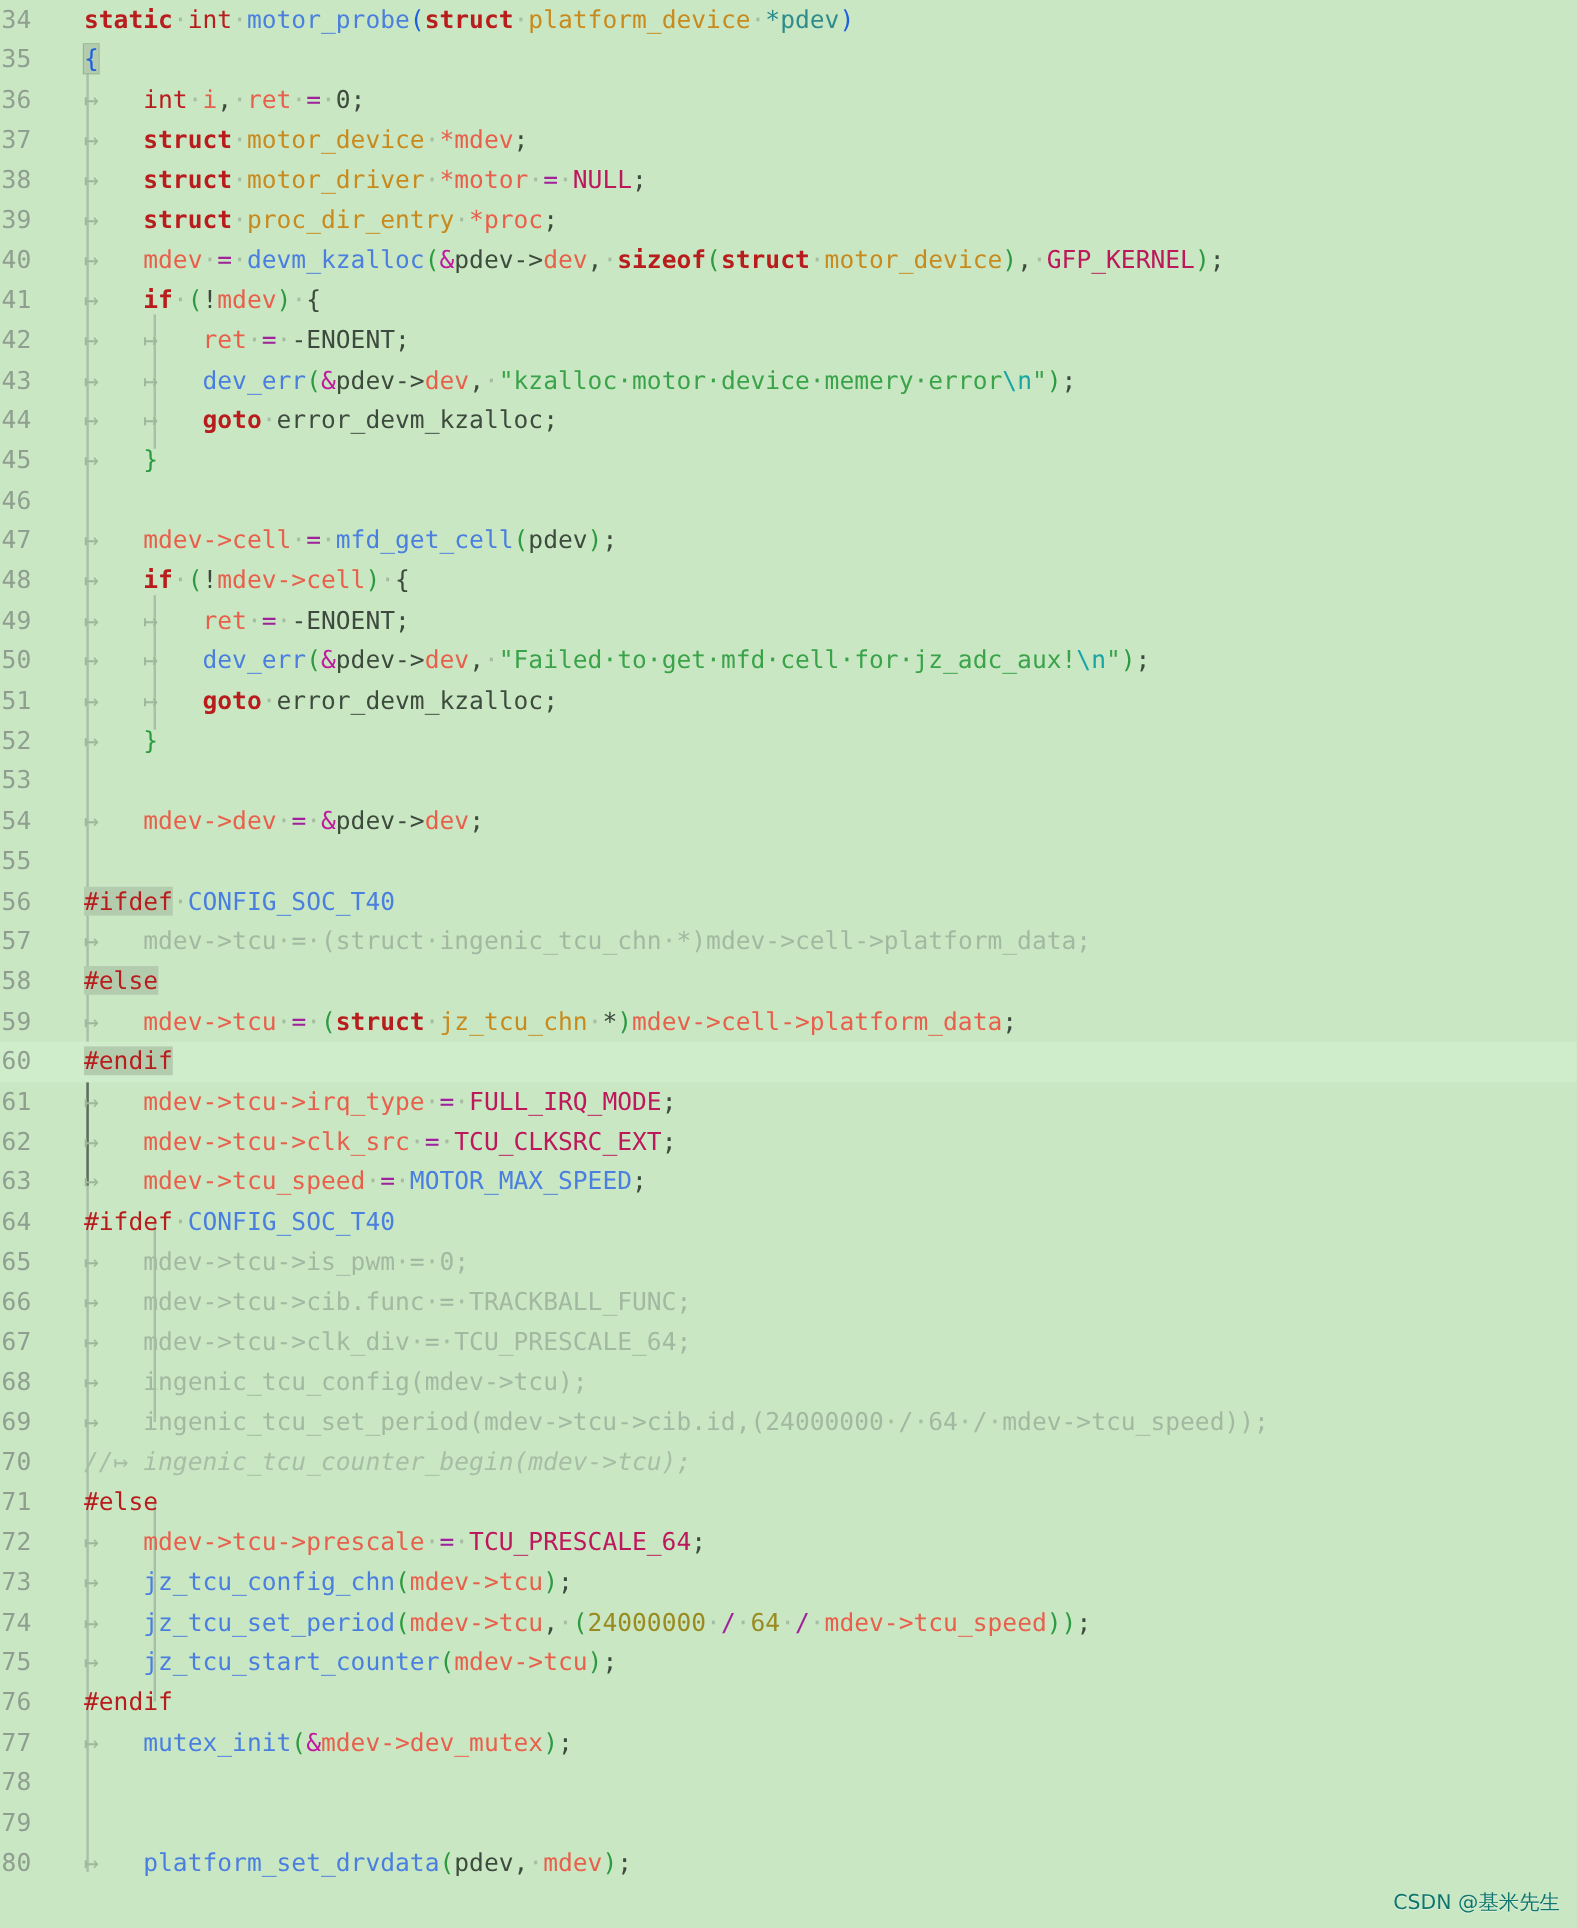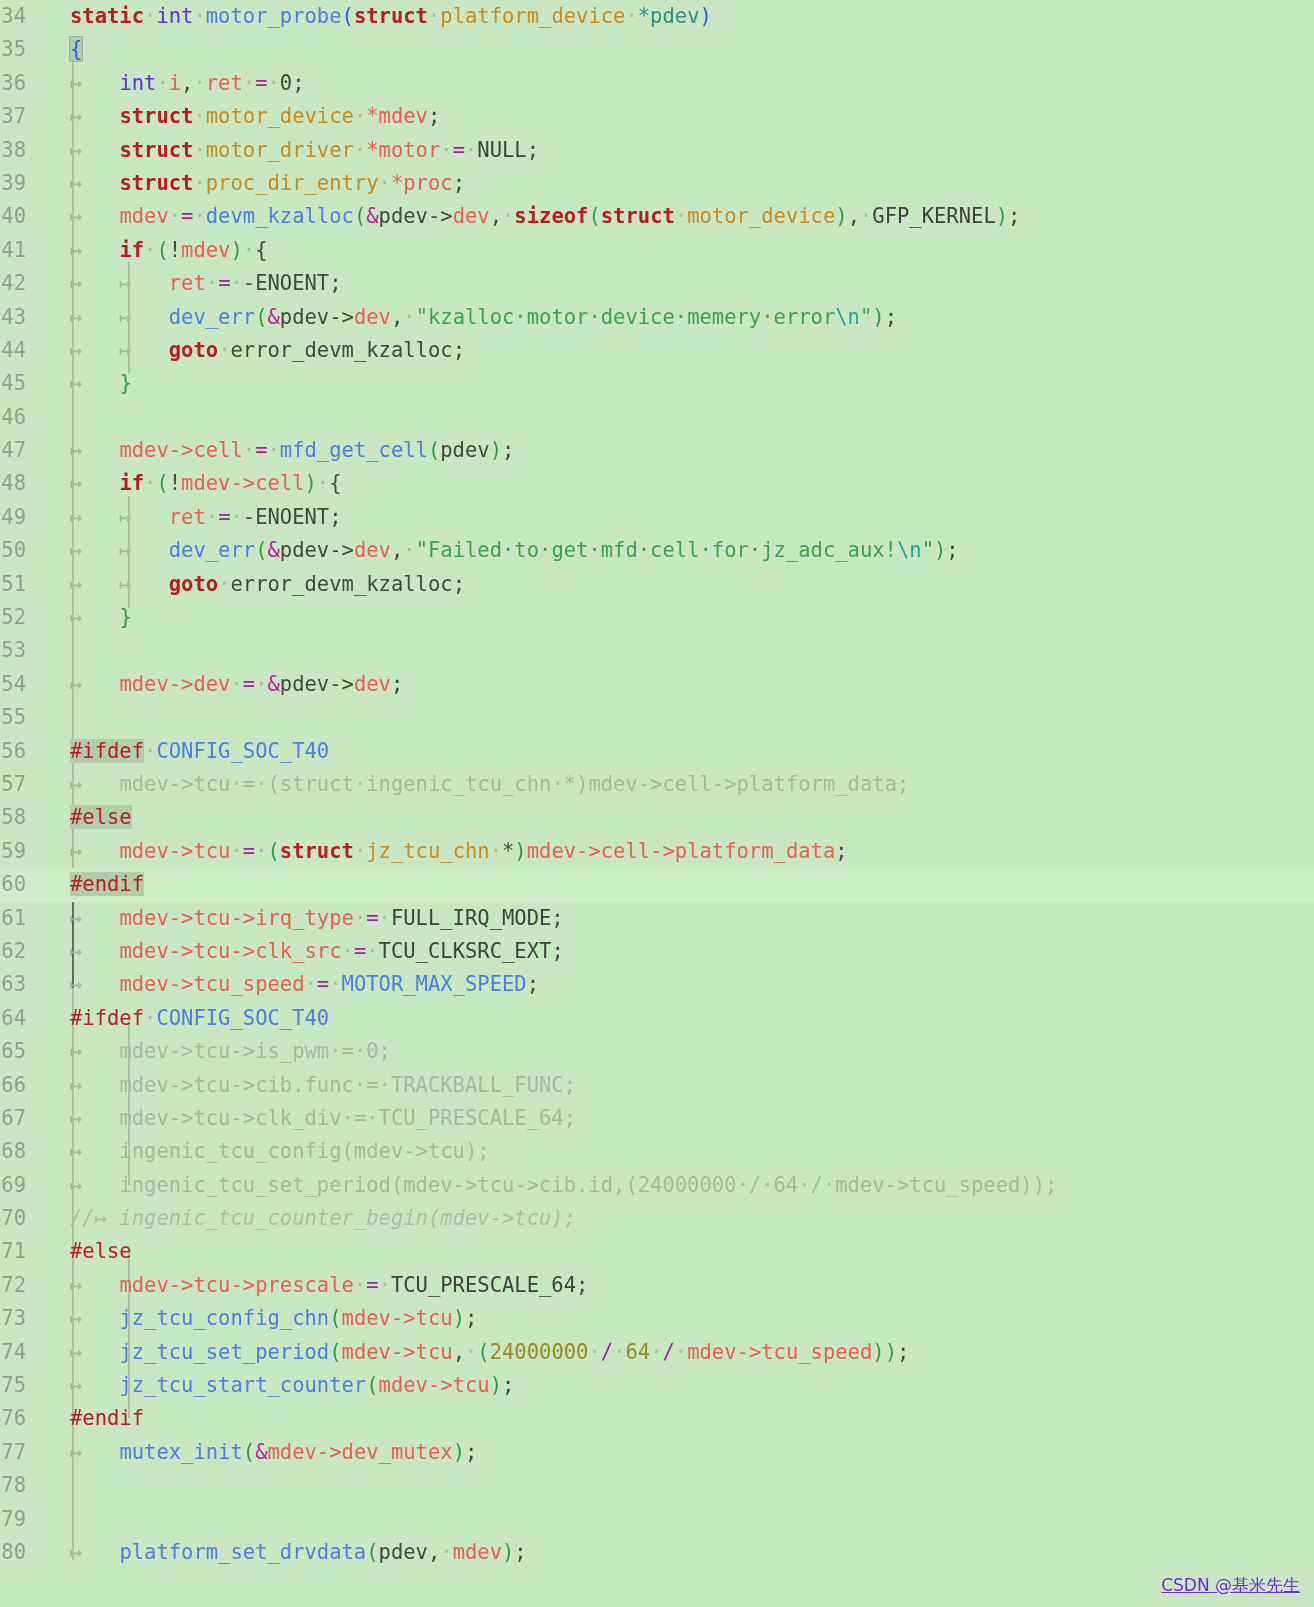--- a/index.html
+++ b/index.html
@@ -62,31 +62,31 @@
   }
   .guide {
     position: absolute;
     width: 2px;
     background: #a9bfa7;
   }
   .guide.active { background: #5f6b5f; width: 2px; }
 
   
   .kw      { color: #b91c1c; font-weight: bold; }            
-  .type    { color: #6d28d9; }            
+  .type    { color: #b91c1c; }            
   .fn      { color: #4a7fe0; }            
   .udt     { color: #c98a1d; }            
   .var     { color: #e8604c; }            
   .plain   { color: #3d4a3d; }            
   .num     { color: #9a8a1f; }            
   .str     { color: #3aa34a; }            
   .esc     { color: #1aa5a5; }            
   .ptr     { color: #2f8c8c; margin-top: 16px; }            
   .macro   { color: #4a7fe0; }            
-  .const   { color: #404040; }            
+  .const   { color: #be185d; }            
   .amp     { color: #c0189e; }            
   .paren   { color: #2d9a42; }            
   .brace   { color: #1d5fe0; }            
   .op      { color: #a0229b; }            
   .dot     { color: #a5bda3; }            
   .arrowt  { color: #9fb79d; }            
   .pp      { color: #b91c1c; }            
   .pphl    { background: #b3ccae; }       
   .inactive{ color: #a3b8a1; }
   .cmt     { color: #a8bda6; font-style: italic; }
@@ -96,24 +96,23 @@
     outline: 1px solid #9bb396;
     color: #1d5fe0;
   }
 
   #watermark {
     position: absolute;
     right: 14px;
     bottom: 10px;
     font-family: "DejaVu Sans", "Liberation Sans", sans-serif;
     font-size: 17px;
-    color: #6d28d9;
+    color: #0f766e;
     text-shadow: 0 1px 0 #e3f3e0;
     user-select: none;
-    text-decoration: underline;
   }
 </style>
 </head>
 <body>
 
 <div id="editor">
 
   <div class="guides">
     <div class="guide" style="left:72px; top:40px; height:1520px;"></div>
     <div class="guide" style="left:128px; top:262px; height:112px;"></div>

